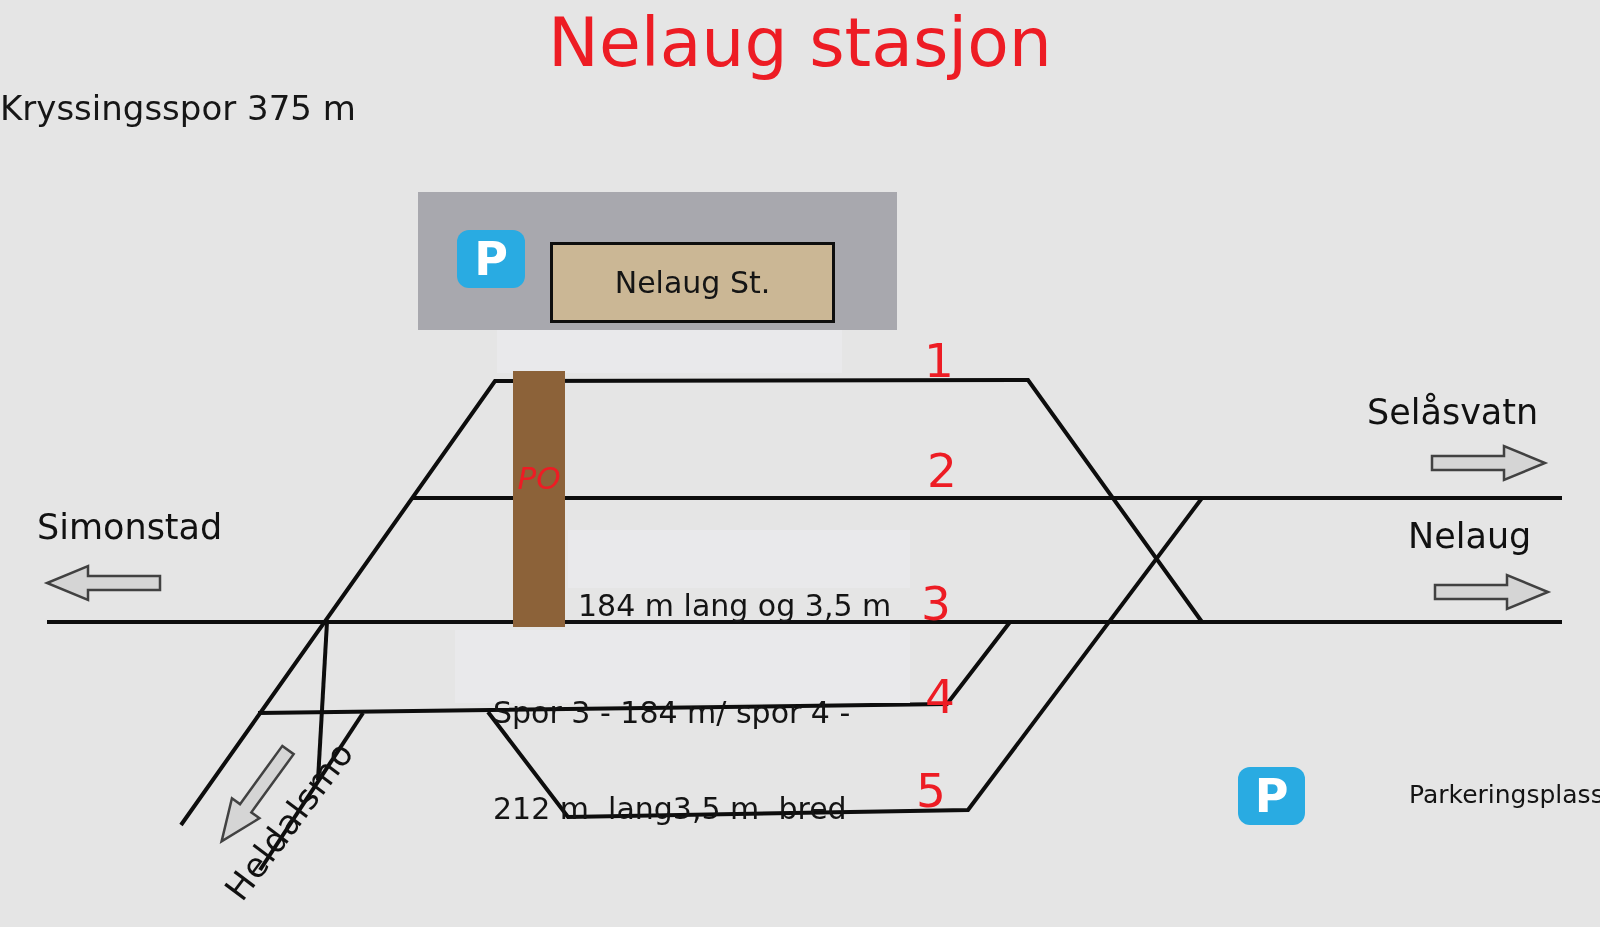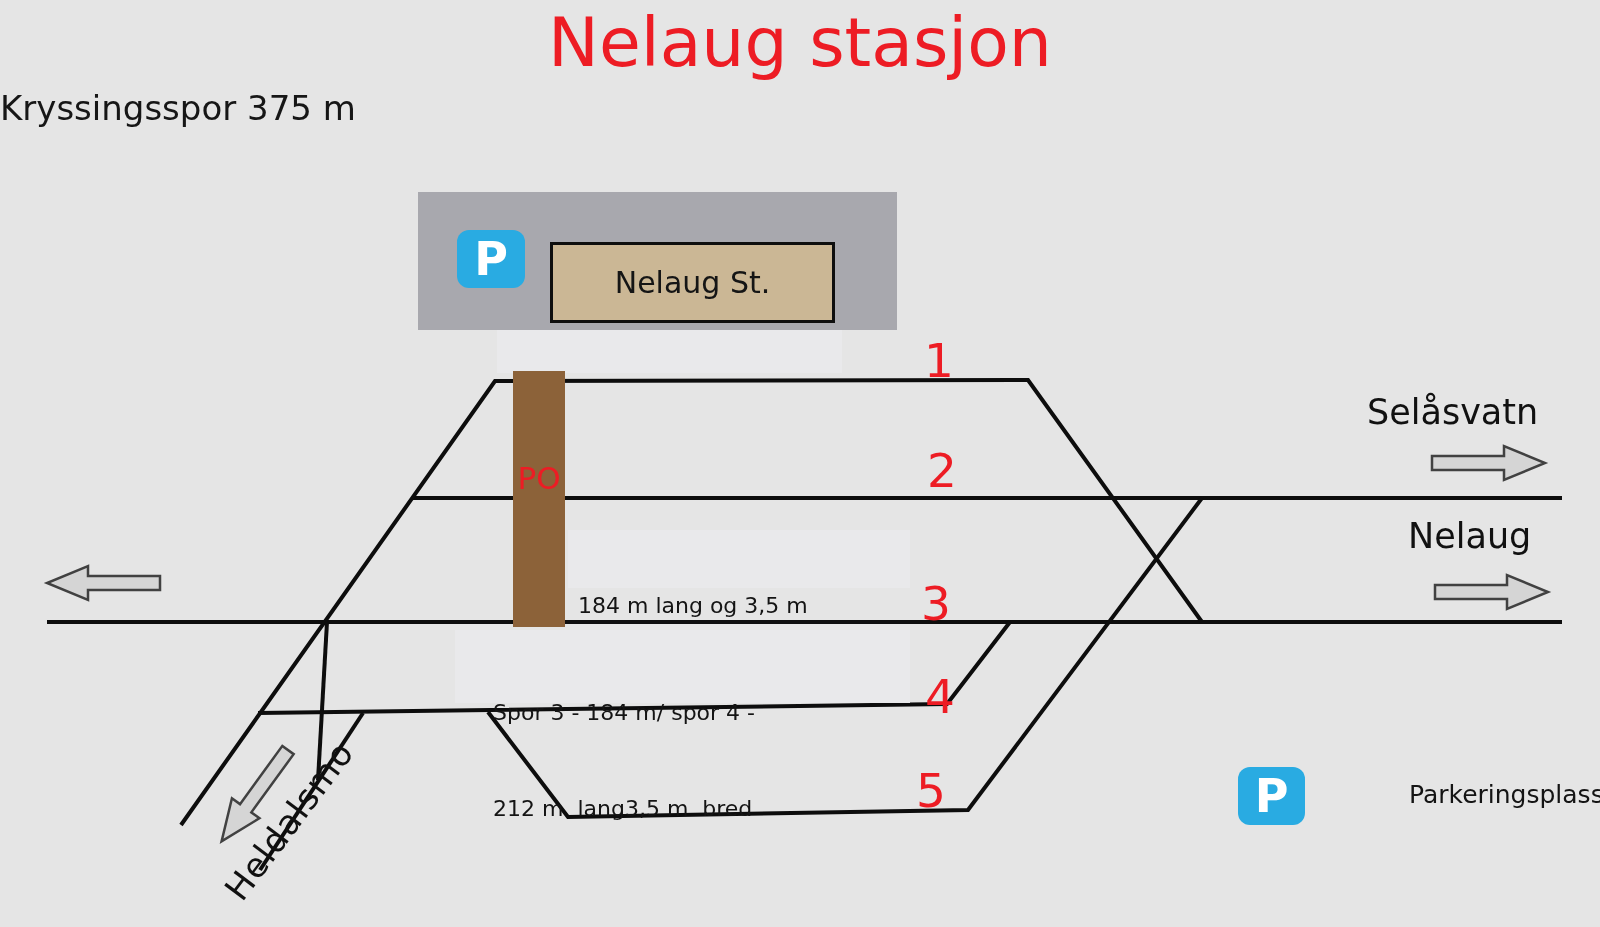--- a/index.html
+++ b/index.html
@@ -21,37 +21,37 @@
            display:flex; align-items:center; justify-content:center; font-size:46px; z-index:2; }
   #p1 { left:457px; top:230px; width:68px; height:58px; }
   #p2 { left:1238px; top:767px; width:67px; height:58px; }
 
   .sign { left:550px; top:242px; width:285px; height:81px; background:#cbb795;
           border:3px solid #0e0e0e; box-sizing:border-box; display:flex; align-items:center;
           justify-content:center; font-size:30px; color:#151515; z-index:2; }
 
   .overpass { left:513px; top:371px; width:52px; height:256px; background:#8c6239; z-index:2; }
   .overpass-label { left:513px; top:463px; width:52px; text-align:center; font-size:31px;
-                    color:#ed1c24; z-index:3; line-height:1; }
+                    color:#ed1c24; z-index:3; line-height:1;font-style:italic; }
 
   .tracknum { color:#ed1c24; font-size:47px; line-height:1; z-index:3; }
   #t1 { left:924px; top:337px; }
   #t2 { left:927px; top:447px; }
   #t3 { left:921px; top:580px; }
   #t4 { left:925px; top:673px; }
   #t5 { left:916px; top:767px; }
 
   .dest { font-size:35px; color:#111111; z-index:3; line-height:1.1; white-space:pre; }
   #d-simonstad { left:37px;   top:508px; }
   #d-selasvatn { left:1367px; top:384px;margin-top:9px; }
   #d-arendal   { left:1408px; top:517px; }
   #d-heldalsmo { left:246px;  top:872px; font-size:34px; letter-spacing:1px; line-height:34px;
                  transform-origin:0 100%; transform:rotate(-53deg); }
 
-  .note { background:#e9e9eb; color:#141414; font-size:22px; z-index:2;
+  .note { background:#e9e9eb; color:#141414; font-size:30px; z-index:2;
           box-sizing:border-box; white-space:pre; }
   #note1 { left:568px; top:530px; width:342px; height:58px; padding:3px 0 0 10px; line-height:29px; }
   #note2 { left:455px; top:630px; width:455px; height:73px; padding:3px 0 0 38px; line-height:32px; }
 
   .legend-label { left:1373px; top:780px; font-size:25px; color:#141414; z-index:3;margin-left:36px; }
 </style>
 </head>
 <body>
 
 <div class="stage">
@@ -88,20 +88,21 @@
 
   <div class="abs overpass"></div>
   <div class="abs overpass-label">PO</div>
 
   <div class="abs tracknum" id="t1">1</div>
   <div class="abs tracknum" id="t2">2</div>
   <div class="abs tracknum" id="t3">3</div>
   <div class="abs tracknum" id="t4">4</div>
   <div class="abs tracknum" id="t5">5</div>
 
+  <div class="abs dest" id="d-simonstad">Simonstad</div>
   <div class="abs dest" id="d-selasvatn">Selåsvatn</div>
   <div class="abs dest" id="d-arendal">Nelaug</div>
   <div class="abs dest" id="d-heldalsmo">Heldalsmo</div>
 
   <div class="abs note" id="note1">
     <div>184 m lang og 3,5 m</div>
     <div>bred</div>
   </div>
   <div class="abs note" id="note2">
     <div>Spor 3 - 184 m/ spor 4 -</div>

